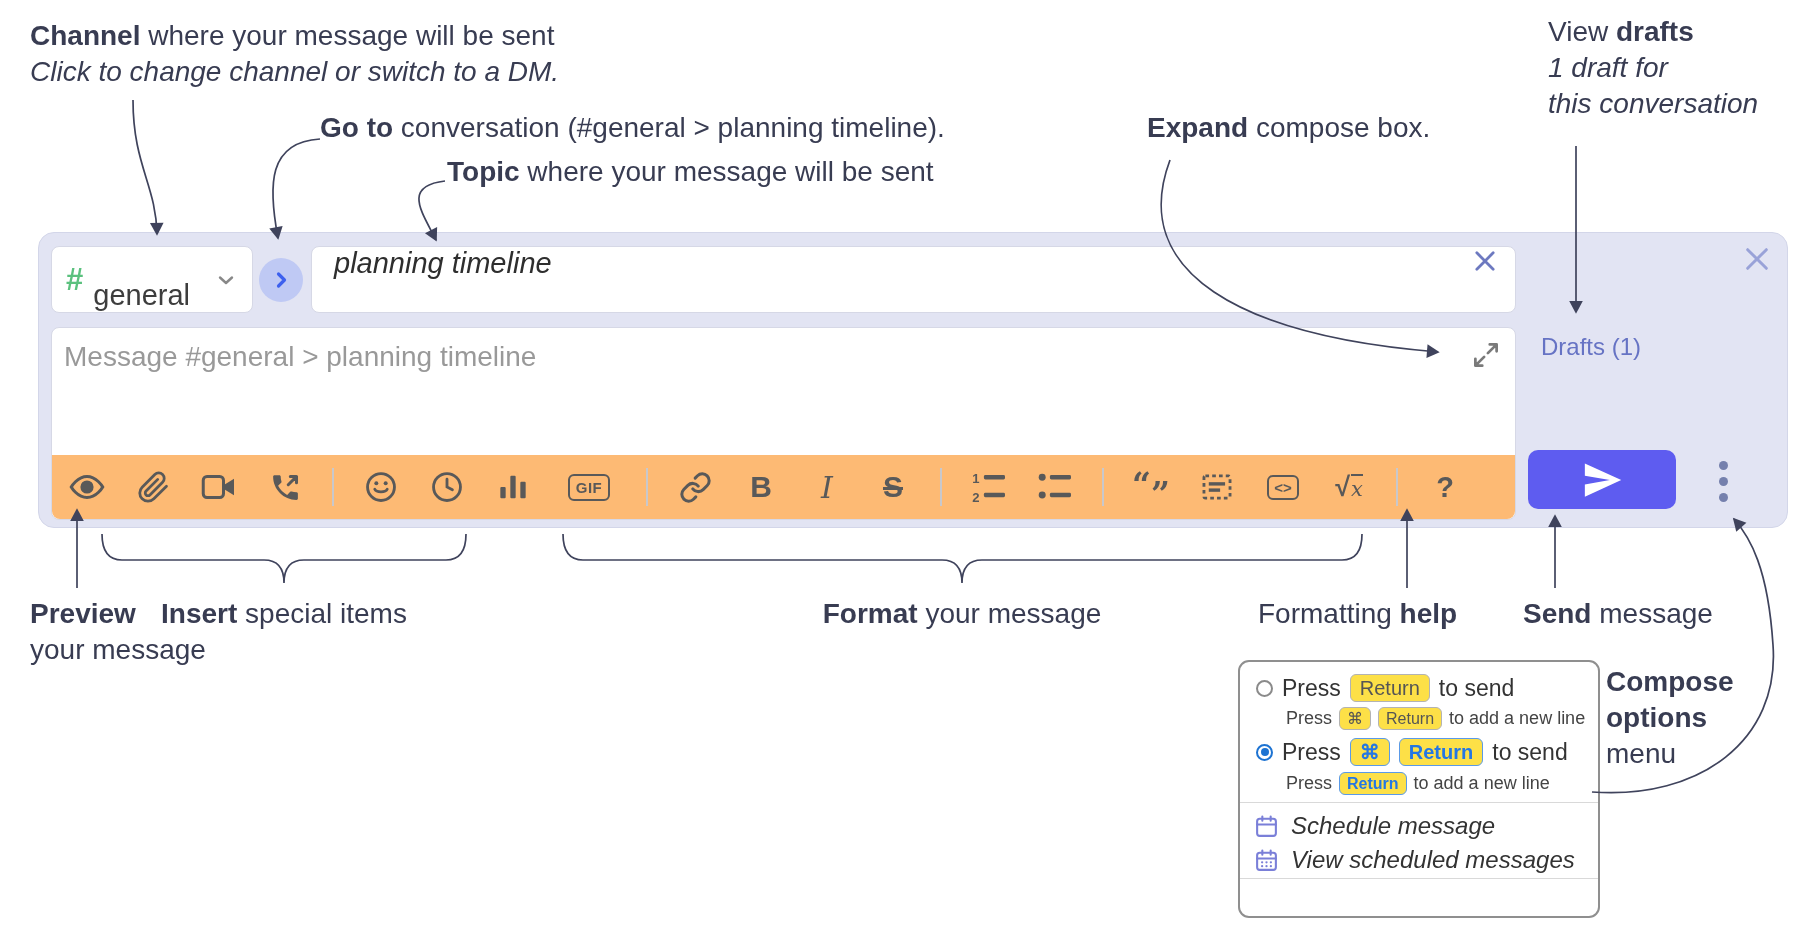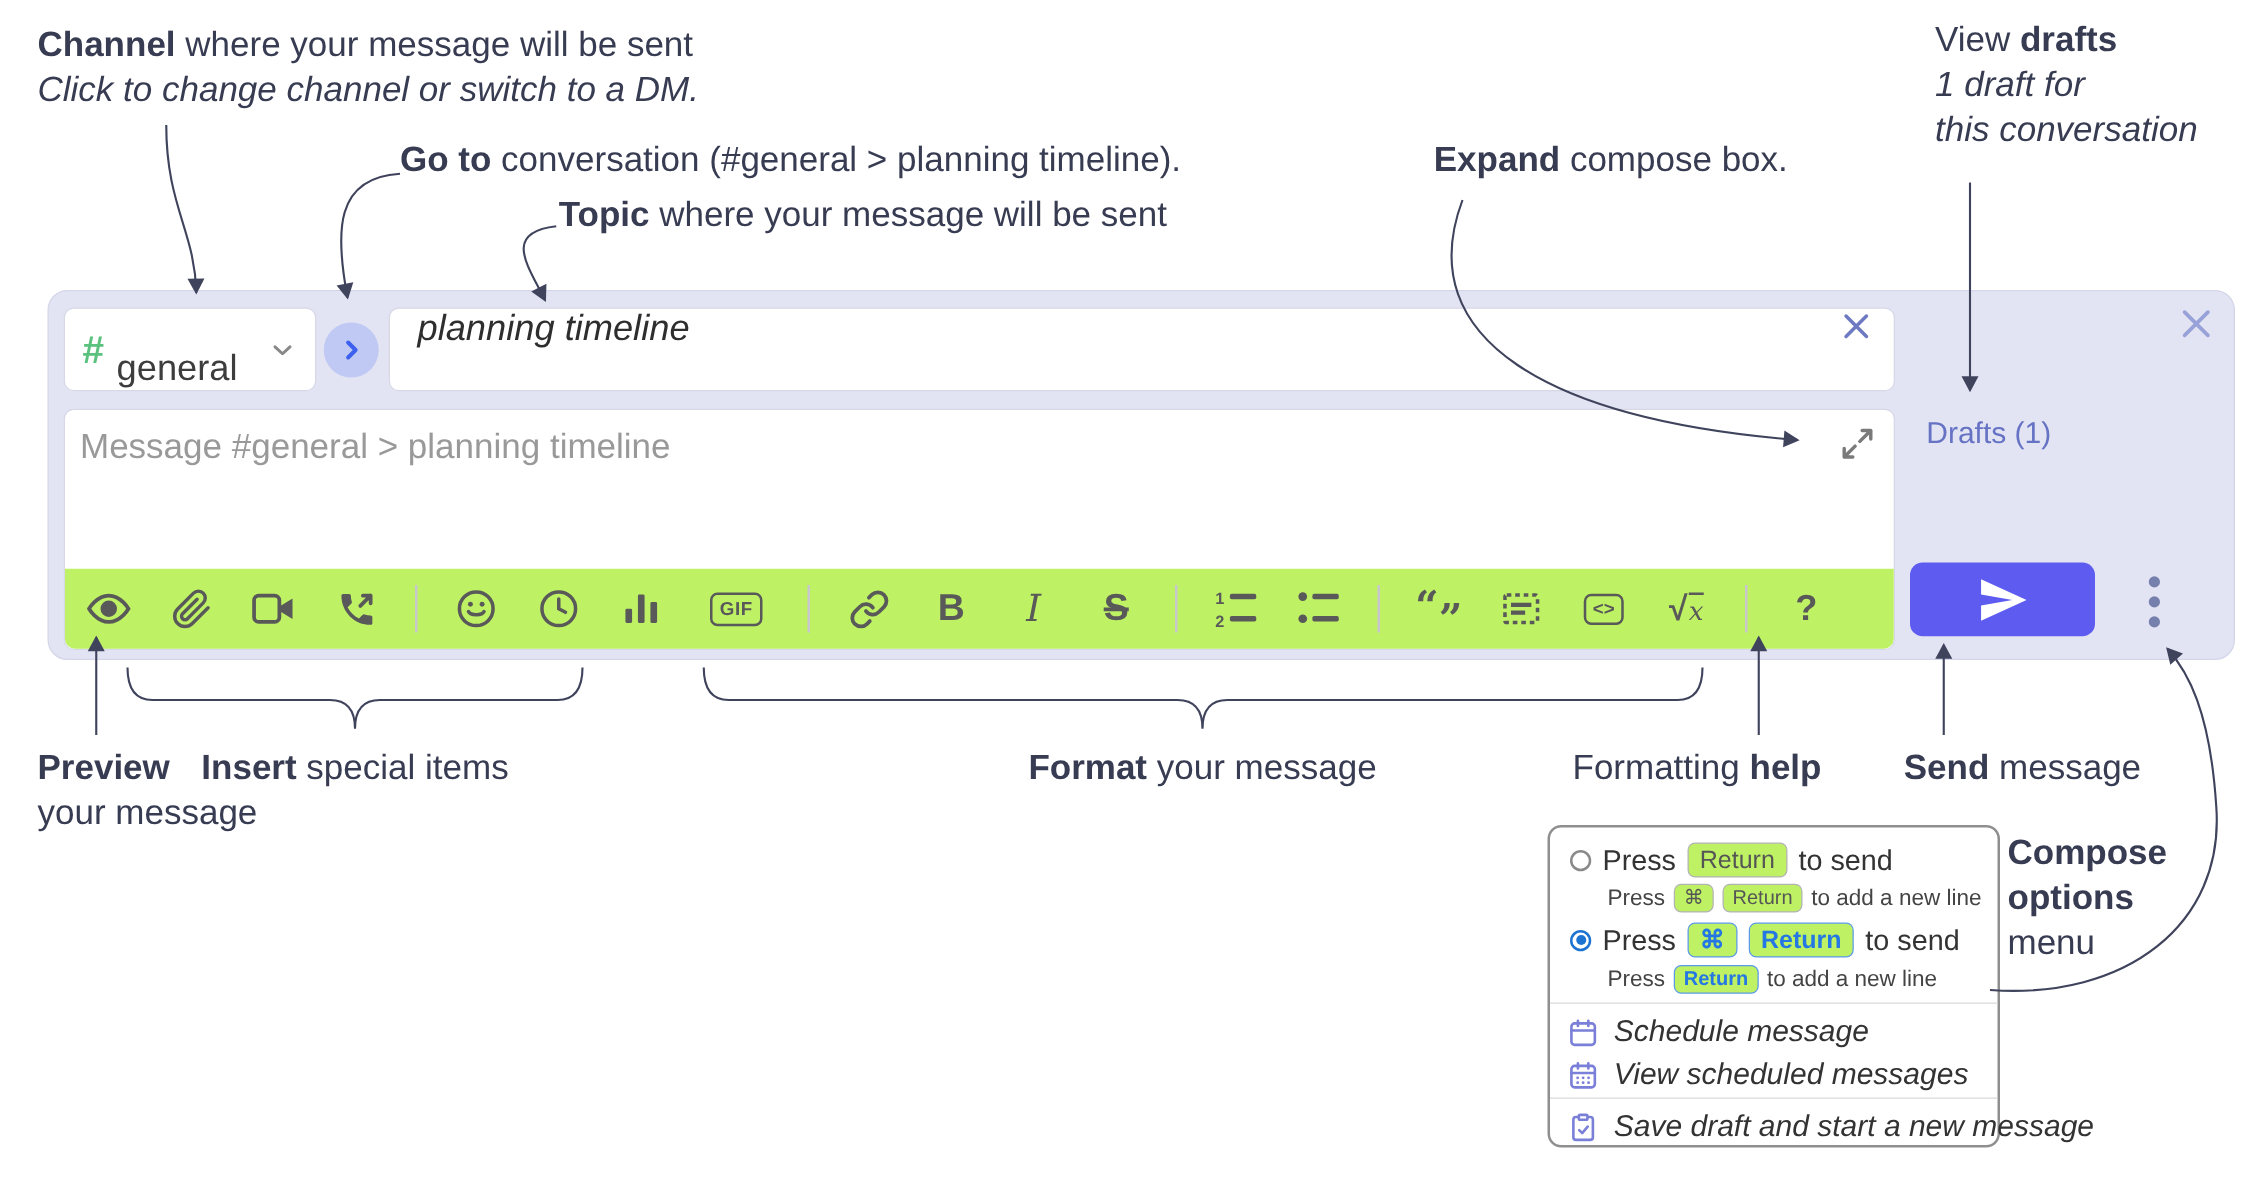--- a/index.html
+++ b/index.html
@@ -16,21 +16,21 @@
   .chan{left:12px;top:13px;width:202px;height:67px;display:flex;align-items:center;padding:0 14px;gap:10px;}
   .hash{color:#5bc17e;font-weight:700;font-size:31px;}
   .chan-name{font-size:29px;color:#3d3d3d;flex:1;margin-top:32px;}
   .gobtn{left:220px;top:25px;width:44px;height:44px;border-radius:50%;background:#bfc9f4;
     display:flex;align-items:center;justify-content:center;}
   .topic{left:272px;top:13px;width:1205px;height:67px;display:flex;align-items:flex-start;padding:0 16px 0 22px;font-style:italic;}
   .topic-text{font-size:29px;color:#2e2e2e;flex:1;}
   .msgbox{left:12px;top:94px;width:1465px;height:193px;}
   .placeholder{position:absolute;left:12px;top:13px;font-size:28px;color:#999;}
   .expand-ic{position:absolute;right:14px;top:12px;width:30px;height:30px;}
-  .toolbar{position:absolute;left:0;bottom:0;width:100%;height:64px;background:#bef264;
+  .toolbar{position:absolute;left:0;bottom:0;width:100%;height:64px;background:#fdba74;
     border-radius:0 0 8px 8px;display:flex;align-items:center;padding:0 16px;box-sizing:border-box;gap:28px;}
   .tb{width:38px;height:40px;display:flex;align-items:center;justify-content:center;color:#595959;flex:none;}
   .tb.wide{width:58px;}
   .tdiv{width:2px;height:38px;background:#c8c8cc;flex:none;}
   .tb-b{font-size:30px;font-weight:700;}
   .tb-i{font-size:30px;font-style:italic;font-family:"DejaVu Serif",serif;}
   .tb-s{font-size:30px;font-weight:600;text-decoration:line-through;text-decoration-thickness:2.5px;}
   .tb-q{font-family:"DejaVu Serif",serif;font-weight:700;font-size:33px;line-height:20px;}
   .chipbox{border:2.5px solid #595959;border-radius:6px;font-weight:700;color:#595959;}
   .gifbox{font-size:15px;padding:3px 6px;letter-spacing:0.5px;}
@@ -44,21 +44,21 @@
     align-items:center;justify-content:center;gap:7px;}
   .dot{width:9px;height:9px;border-radius:50%;background:#7580ad;}
   
   .popup{left:1238px;top:660px;width:362px;height:258px;background:#fff;border:2px solid #8f8f8f;
     border-radius:11px;box-sizing:border-box;}
   .prow{position:absolute;left:16px;display:flex;align-items:center;gap:9px;font-size:23px;color:#333;white-space:nowrap;}
   .psub{position:absolute;left:46px;display:flex;align-items:center;gap:7px;font-size:18px;color:#444;white-space:nowrap;}
   .radio{width:17px;height:17px;border:2px solid #8a8a8a;border-radius:50%;box-sizing:border-box;flex:none;}
   .radio.sel{border-color:#1d73d2;position:relative;}
   .radio.sel::after{content:"";position:absolute;left:2.5px;top:2.5px;width:8px;height:8px;border-radius:50%;background:#1d73d2;}
-  .chip{display:inline-block;border:1.5px solid #b3b3b3;border-radius:6px;background:#bef264;color:#555;
+  .chip{display:inline-block;border:1.5px solid #b3b3b3;border-radius:6px;background:#fde047;color:#555;
     font-size:20px;line-height:26px;padding:0 9px;}
   .chip.sm{font-size:16px;line-height:21px;padding:0 7px;}
   .chip.blue{border-color:#5a9ae8;color:#2577e3;font-weight:600;}
   .pdiv{position:absolute;left:0;width:100%;height:1px;background:#d9d9d9;}
   .mitem{position:absolute;left:14px;display:flex;align-items:center;gap:11px;font-size:24px;color:#333;white-space:nowrap;font-style:italic;}
   .micon{width:26px;height:26px;flex:none;display:flex;align-items:center;}
   svg{display:block;}
 </style>
 </head>
 <body>
@@ -300,30 +300,20 @@
             <circle cx="12" cy="13.7" r="1.1" fill="#7a7fd8" stroke="none"></circle>
             <circle cx="16.2" cy="13.7" r="1.1" fill="#7a7fd8" stroke="none"></circle>
             <circle cx="7.8" cy="17.4" r="1.1" fill="#7a7fd8" stroke="none"></circle>
             <circle cx="12" cy="17.4" r="1.1" fill="#7a7fd8" stroke="none"></circle>
             <circle cx="16.2" cy="17.4" r="1.1" fill="#7a7fd8" stroke="none"></circle>
           </svg>
       </span>
       <span>View scheduled messages</span>
     </div>
     <div class="pdiv" style="top:216px;"></div>
-    <div class="mitem" style="top:226px;">
-      <span class="micon">
-        <svg width="25" height="25" viewBox="0 0 24 24" fill="none" stroke="#7a7fd8" stroke-width="2" stroke-linecap="round" stroke-linejoin="round">
-            <rect x="4.5" y="3.5" width="15" height="17.5" rx="2"></rect>
-            <rect x="8.7" y="1.8" width="6.6" height="3.8" rx="1" fill="#fff"></rect>
-            <path d="M9 13.5l2.3 2.3 4.2-5"></path>
-          </svg>
-      </span>
-      <span>Save draft and start a new message</span>
-    </div>
   </div>
 
   <svg class="abs" style="left:0;top:0;pointer-events:none;" width="1814" height="944" viewBox="0 0 1814 944">
     <defs>
       <marker id="ah" markerWidth="9" markerHeight="9" refX="7" refY="4.5" orient="auto">
         <path d="M0.5 0.5L8 4.5L0.5 8.5z" fill="#3f435c"></path>
       </marker>
     </defs>
     <g fill="none" stroke="#3f435c" stroke-width="1.7">
       <path d="M133 100 C133 165 156 185 157 234" marker-end="url(#ah)"></path>

